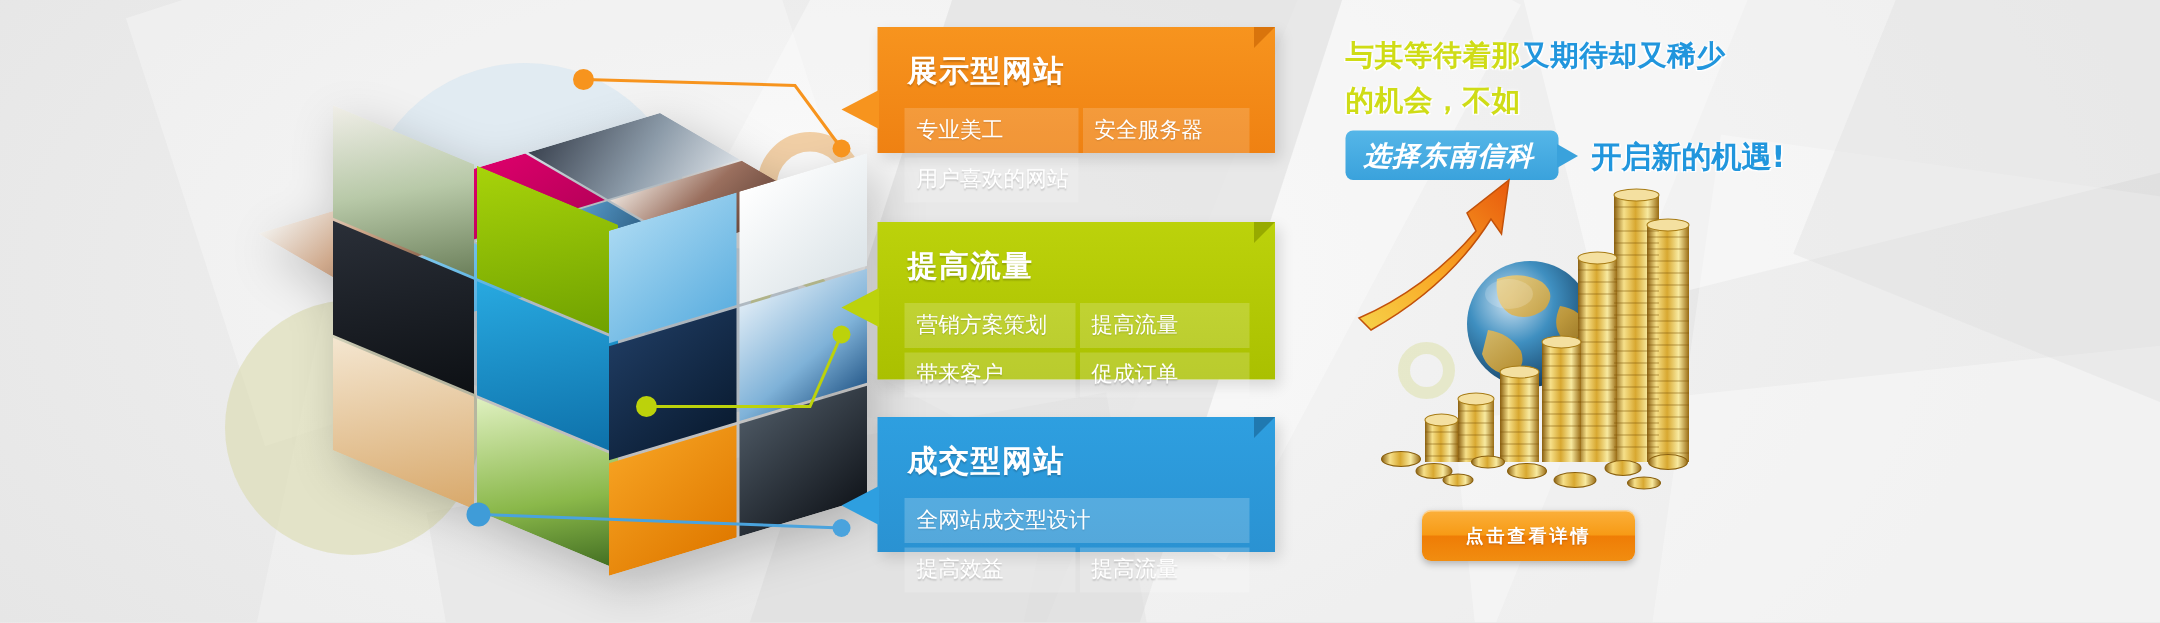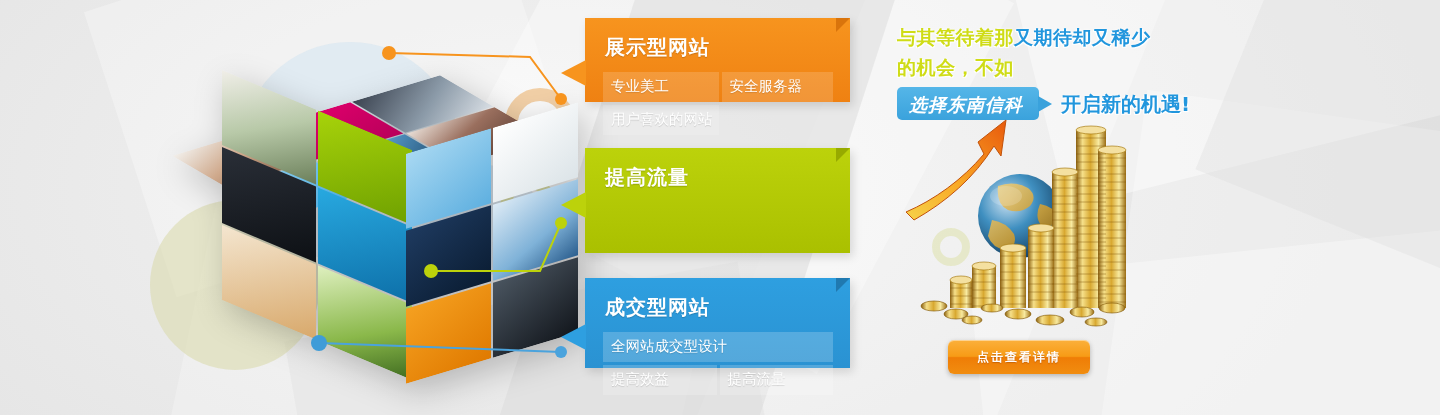--- a/index.html
+++ b/index.html
@@ -344,20 +344,26 @@
       <div class="cell">专业美工</div>
       <div class="cell">安全服务器</div>
       <div class="cell">用户喜欢的网站</div>
     </div>
   </div>
 
   <div class="panel" id="panel-marketing">
     <div class="pointer"></div>
     <div class="fold"></div>
     <div class="panel-title">提高流量</div>
+    <div class="cell-grid">
+      <div class="cell">营销方案策划</div>
+      <div class="cell">提高流量</div>
+      <div class="cell">带来客户</div>
+      <div class="cell">促成订单</div>
+    </div>
   </div>
 
   <div class="panel" id="panel-conversion">
     <div class="pointer"></div>
     <div class="fold"></div>
     <div class="panel-title">成交型网站</div>
     <div class="cell-grid">
       <div class="cell full">全网站成交型设计</div>
       <div class="cell">提高效益</div>
       <div class="cell">提高流量</div>

